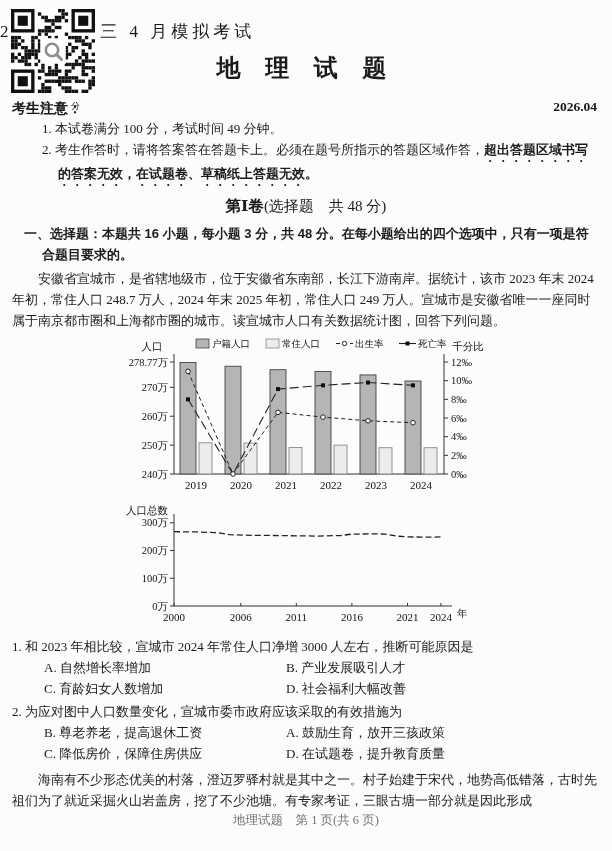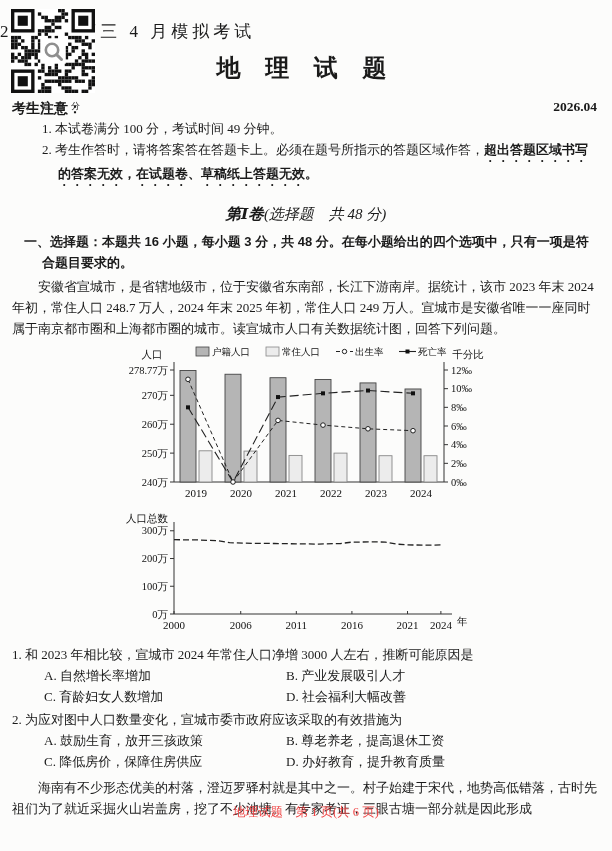--- a/index.html
+++ b/index.html
@@ -18,40 +18,40 @@
   .hdr-date{position:absolute;right:15px;top:99px;font-weight:bold;font-size:13.5px;}
   
   .notice{margin:13px 14px 0 12px;font-size:13px;line-height:1.6;}
   .notice-h{font-weight:bold;font-size:14px;font-family:"Liberation Sans","DejaVu Sans",sans-serif;}
   .n-item1{padding-left:30px;}
   .n-item2{padding-left:46px;text-indent:-16px;}
   .em-dots{font-weight:bold;font-family:"Liberation Sans","DejaVu Sans",sans-serif;
     -webkit-text-emphasis:filled dot #111;-webkit-text-emphasis-position:under right;
     text-emphasis:filled dot #111;text-emphasis-position:under right;}
   
-  .section-h{text-align:center;margin-top:16px;font-size:15px;font-style:italic;}
+  .section-h{text-align:center;margin-top:8px;font-size:15px;}
   .section-h b{font-size:15.5px;}
   .intro{margin:7px 14px 0 12px;font-size:13px;line-height:1.6;font-weight:bold;
          font-family:"Liberation Sans","DejaVu Sans",sans-serif;padding-left:30px;text-indent:-18px;}
   .passage{margin:2px 14px 0 12px;font-size:13px;line-height:1.62;text-indent:2em;font-style:normal;}
   
   .charts{margin-left:112px;margin-top:3px;}
   .charts svg{display:block;}
   .ax{stroke:#333;stroke-width:1;fill:none;}
   .tk{font-size:9.5px;fill:#111;font-family:"Liberation Serif",serif;}
   .tk2{font-size:10.5px;fill:#111;font-family:"Liberation Serif",serif;}
   .yl{font-size:11px;fill:#111;font-family:"Liberation Serif",serif;}
   .e{text-anchor:end;}
   .m{text-anchor:middle;}
   
   .q{margin:3px 14px 0 12px;font-size:13px;line-height:1.6;}
   .q-stem{padding-left:14px;text-indent:-14px;}
   .q-opts{display:grid;grid-template-columns:242px 1fr;padding-left:32px;}
   .passage2{margin:4px 14px 16px 12px;font-size:13px;line-height:1.62;text-indent:2em;}
-  .footer{position:absolute;bottom:30px;left:0;width:100%;text-align:center;font-size:12.5px;color:#ef4444;margin-top:36px;}
+  .footer{position:absolute;bottom:22px;left:0;width:100%;text-align:center;font-size:12.5px;color:#737373;margin-top:36px;}
 </style>
 </head>
 <body>
 
 <div class="page">
 
   <div class="qr-wrap">
     <svg id="qr-svg" width="84" height="84" viewBox="0 0 84 84">
         <rect width="84" height="84" fill="#fff"></rect>
         <rect x="47.04" y="0" width="3.36" height="3.36" fill="#111"></rect>
@@ -380,23 +380,23 @@
       <span>A. 自然增长率增加</span>
       <span>B. 产业发展吸引人才</span>
       <span>C. 育龄妇女人数增加</span>
       <span>D. 社会福利大幅改善</span>
     </div>
   </div>
 
   <div class="q">
     <div class="q-stem">2. 为应对图中人口数量变化，宣城市委市政府应该采取的有效措施为</div>
     <div class="q-opts">
+      <span>B. 尊老养老，提高退休工资</span>
       <span>A. 鼓励生育，放开三孩政策</span>
-      <span>B. 尊老养老，提高退休工资</span>
       <span>C. 降低房价，保障住房供应</span>
-      <span>D. 办好教育，提升教育质量</span>
+      <span>D. 在试题卷，提升教育质量</span>
     </div>
   </div>
 
   <div class="passage2">海南有不少形态优美的村落，澄迈罗驿村就是其中之一。村子始建于宋代，地势高低错落，古时先祖们为了就近采掘火山岩盖房，挖了不少池塘。有专家考证，三眼古塘一部分就是因此形成</div>
 
   <div class="footer">地理试题　第 1 页(共 6 页)</div>
 </div>
 
 </body></html>

